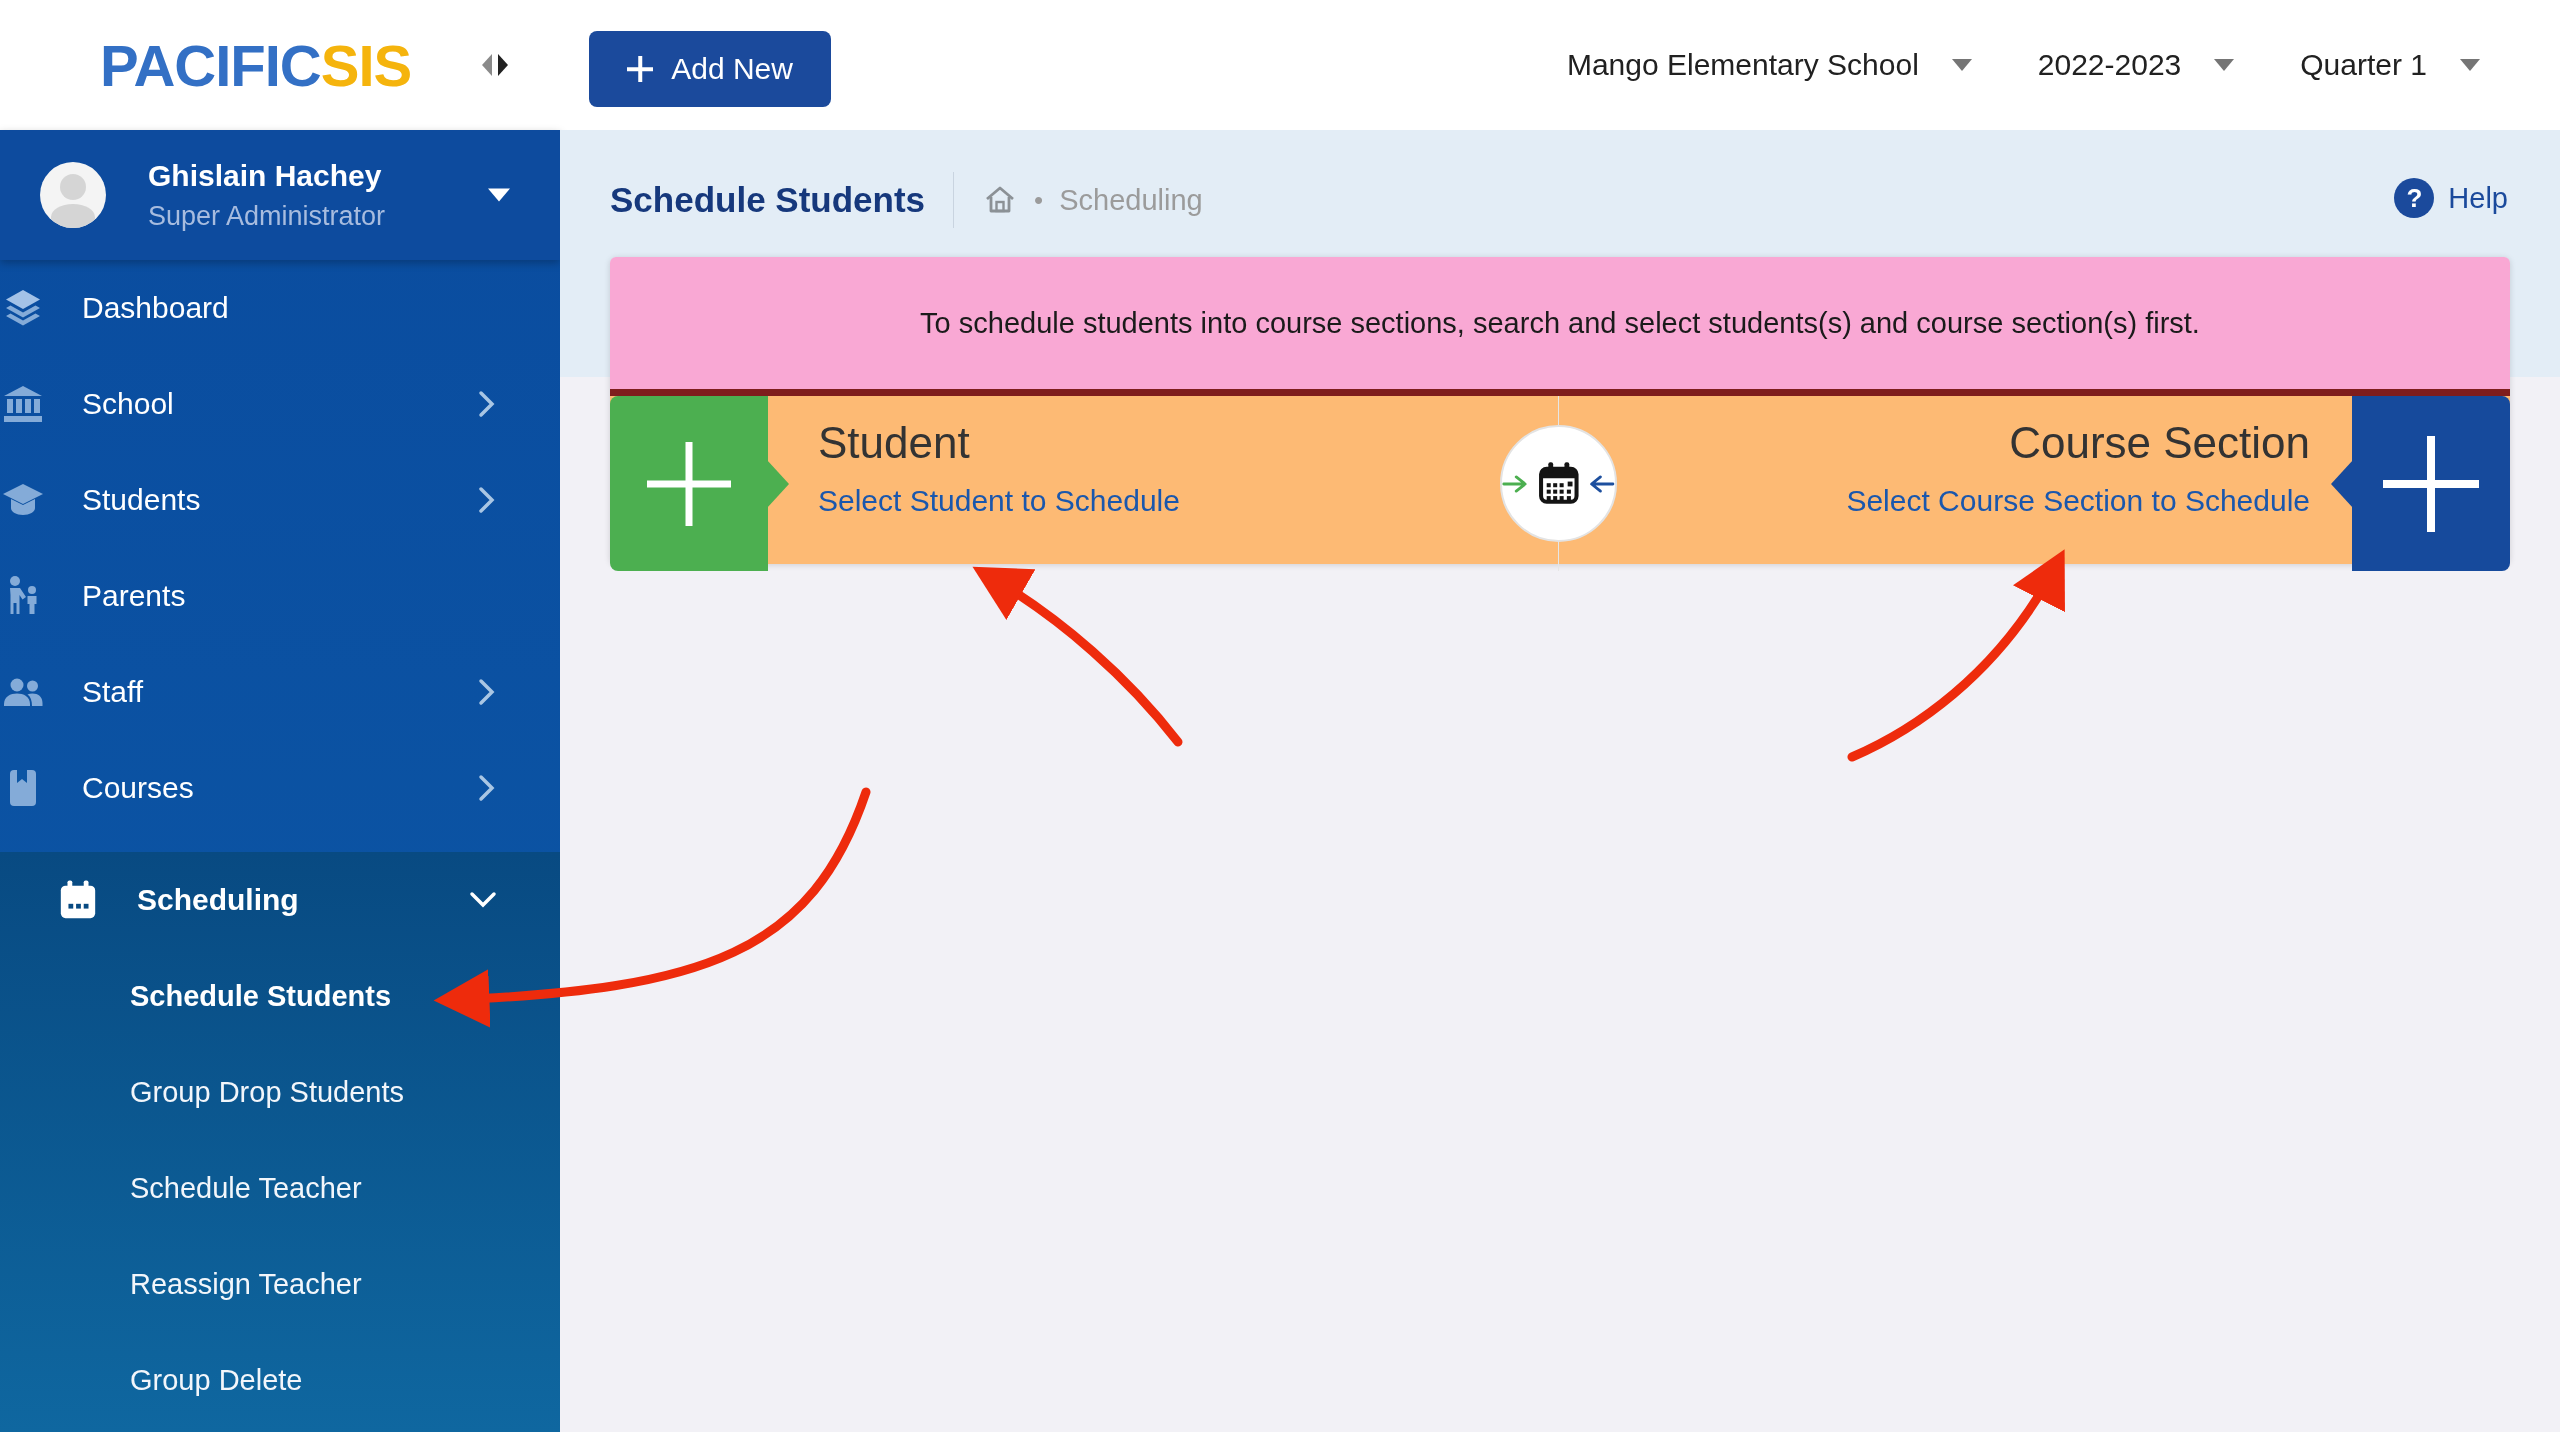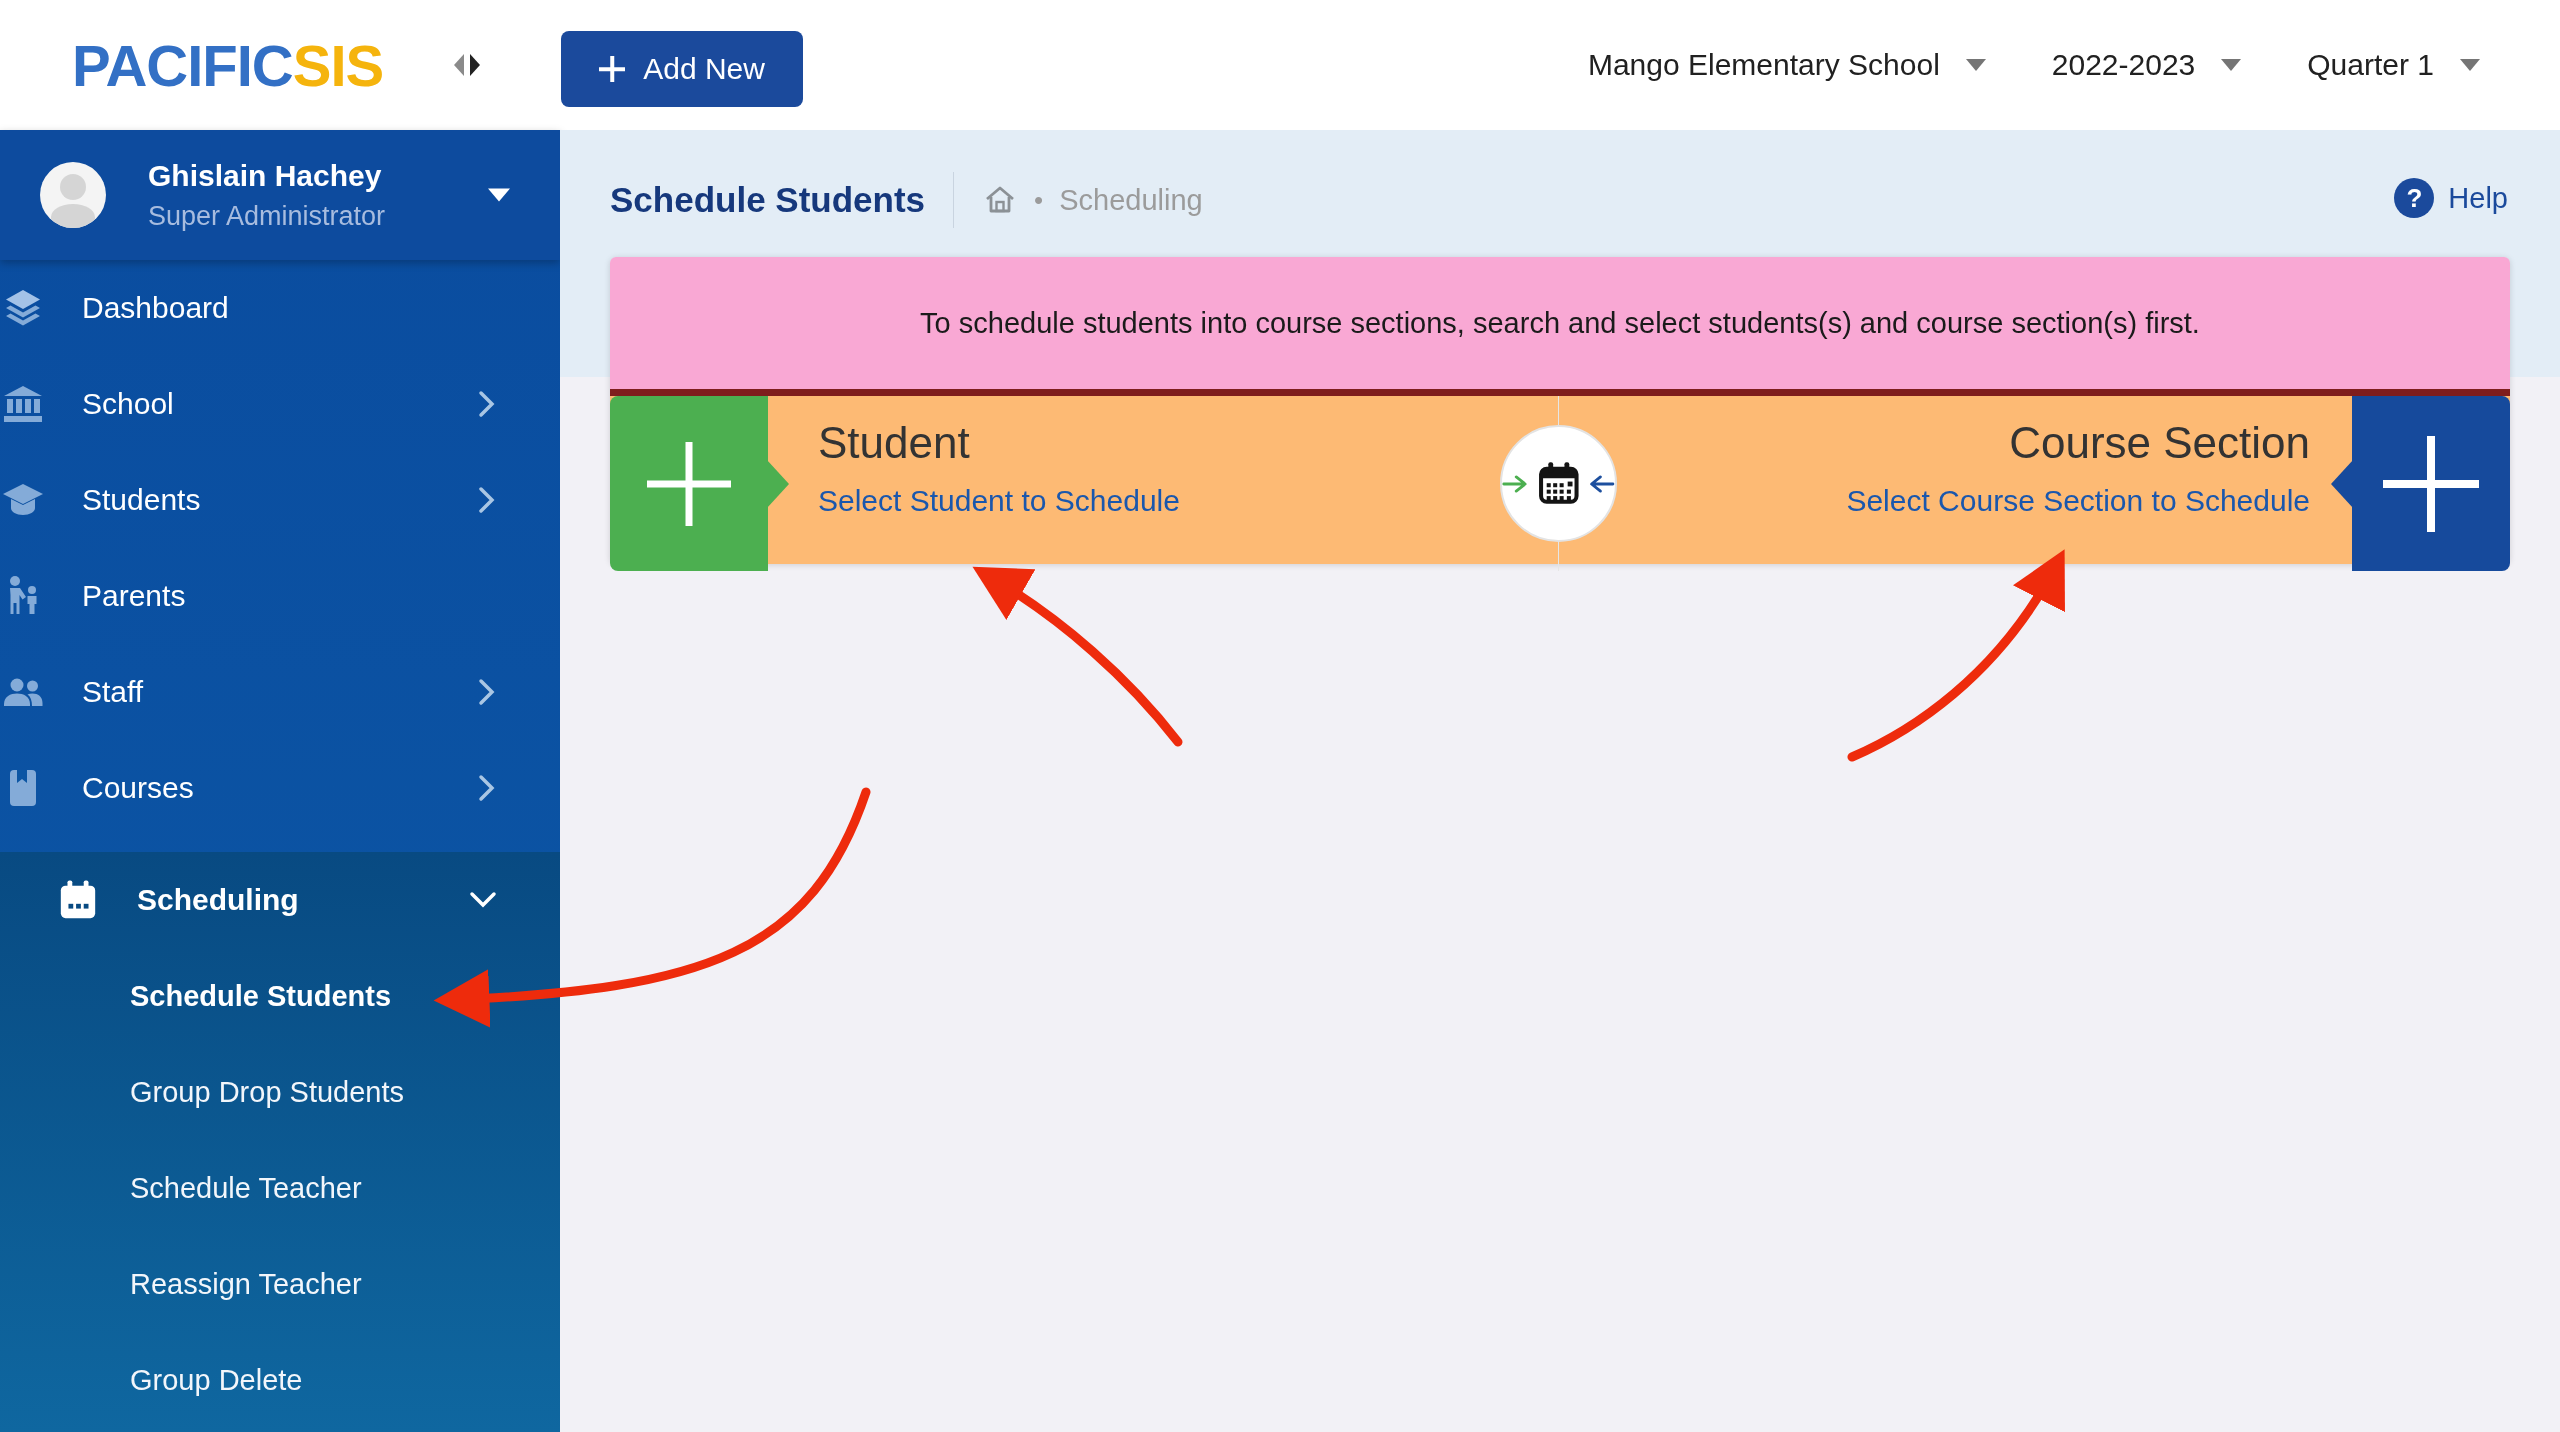--- a/index.html
+++ b/index.html
@@ -3,33 +3,33 @@
 <meta charset="utf-8">
 <style>
   * { margin:0; padding:0; box-sizing:border-box; }
   html,body { width:2560px; height:1432px; }
   body { font-family:"Liberation Sans", sans-serif; background:#fff; overflow:hidden; }
   .window { position:relative; width:2560px; height:1432px; overflow:hidden; background:#fff;
             box-shadow: inset 3px 0 0 #4a4a4a, inset 0 3px 0 #4a4a4a; }
 
   
   .topbar { position:absolute; left:0; top:0; width:2560px; height:130px; background:#fff;
-            display:flex; align-items:center; }
+            display:flex; align-items:center;padding-left:28px; }
   .logo { margin-left:72px; font-size:58px; font-weight:800; letter-spacing:-1px; white-space:nowrap; }
   .logo .p1 { color:var(--c-brand-blue); }
   .logo .p2 { color:var(--c-brand-yellow); }
   .collapse-toggle { margin-left:64px; width:40px; height:30px; display:flex; align-items:center; justify-content:center; cursor:pointer; }
   .btn-addnew { margin-left:74px; height:76px; padding:0 38px; background:var(--c-primary-btn); border:none; border-radius:8px;
                 color:#fff; font-size:30px; font-weight:500; display:flex; align-items:center; gap:18px; cursor:pointer;margin-top:8px; }
   .plus { position:relative; display:inline-block; }
   .plus::before, .plus::after { content:""; position:absolute; background:#fff; left:50%; top:50%; transform:translate(-50%,-50%); }
   .plus-sm { width:26px; height:26px; }
   .plus-sm::before { width:26px; height:3.5px; } .plus-sm::after { width:3.5px; height:26px; }
   .topbar-right { margin-left:auto; margin-right:80px; display:flex; align-items:center; gap:66px; }
-  .select { display:flex; align-items:center; gap:26px; cursor:pointer; white-space:nowrap; }
+  .select { display:flex; align-items:center; gap:33px; cursor:pointer; white-space:nowrap; }
   .select .sel-label { font-size:30px; color:#212121; }
   .caret-down { width:0; height:0; border-left:10px solid transparent; border-right:10px solid transparent; border-top:12px solid #757575; }
 
   
   .sidebar { position:absolute; left:0; top:130px; width:560px; height:1302px;
              background:linear-gradient(180deg, var(--c-sidebar-top) 0%, var(--c-sidebar-bottom) 100%); color:#fff; }
   .user-row { position:relative; height:130px; background:#0d4b9e; display:flex; align-items:center;
               box-shadow:0 3px 8px rgba(0,0,0,.25); cursor:pointer; }
   .avatar { width:66px; height:66px; border-radius:50%; background:#f4f4f4; margin-left:40px; position:relative; overflow:hidden; flex:none; }
   .avatar::before { content:""; position:absolute; left:50%; top:12px; transform:translateX(-50%); width:26px; height:26px; border-radius:50%; background:#d5d5d5; }

